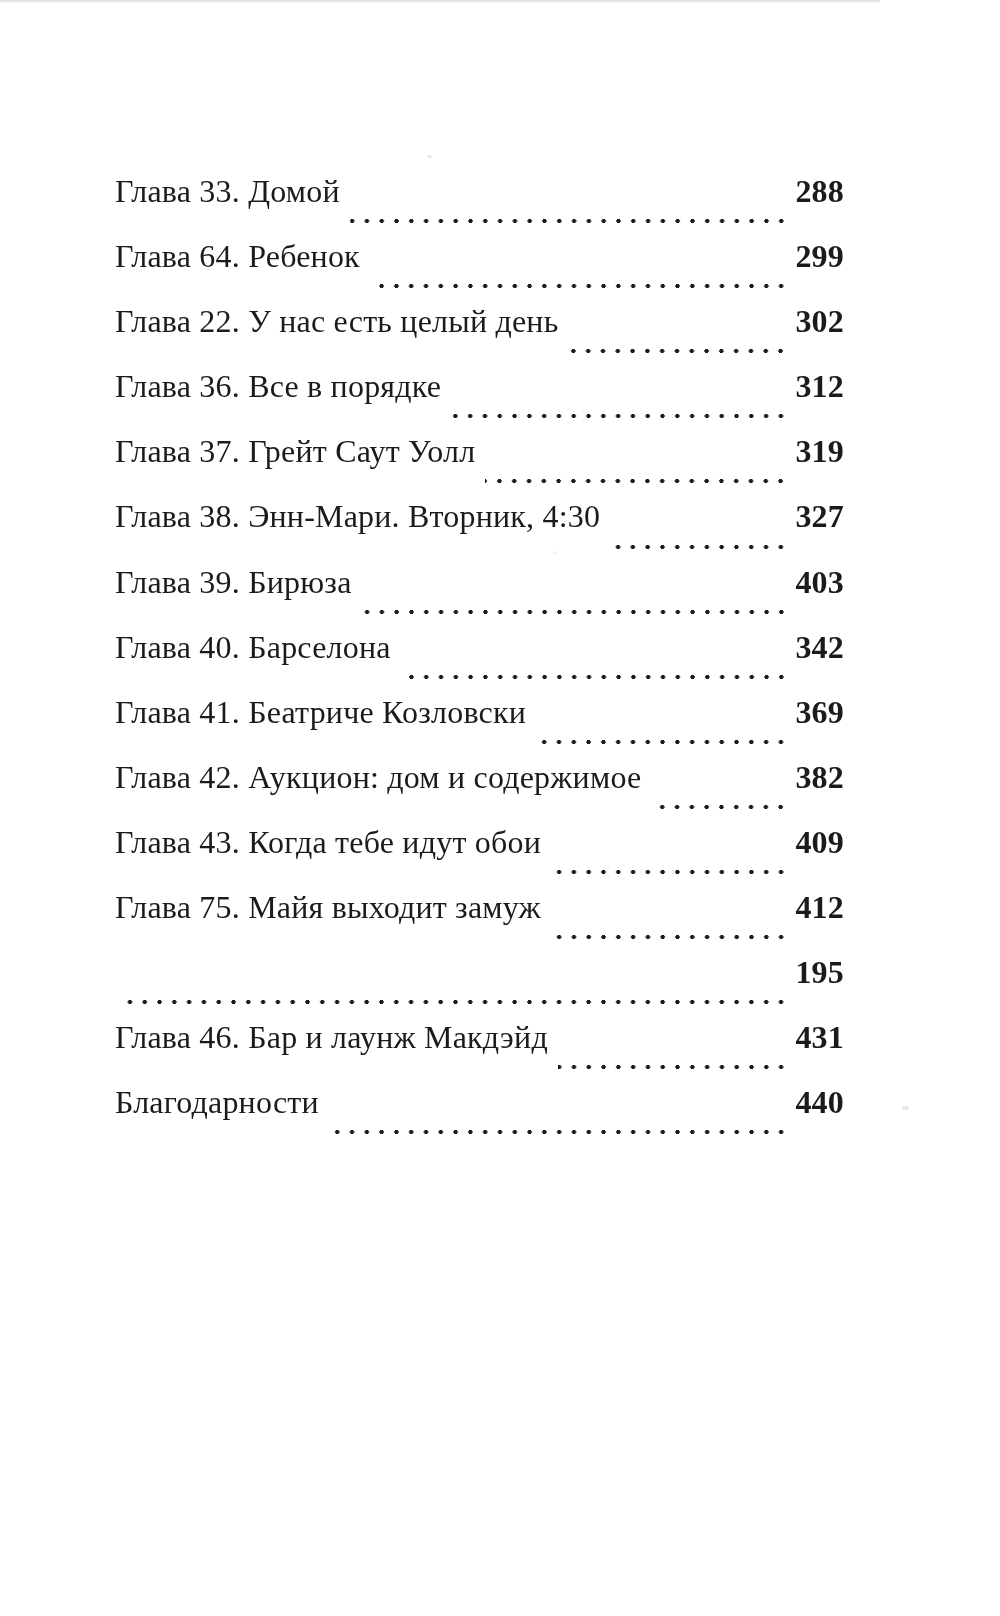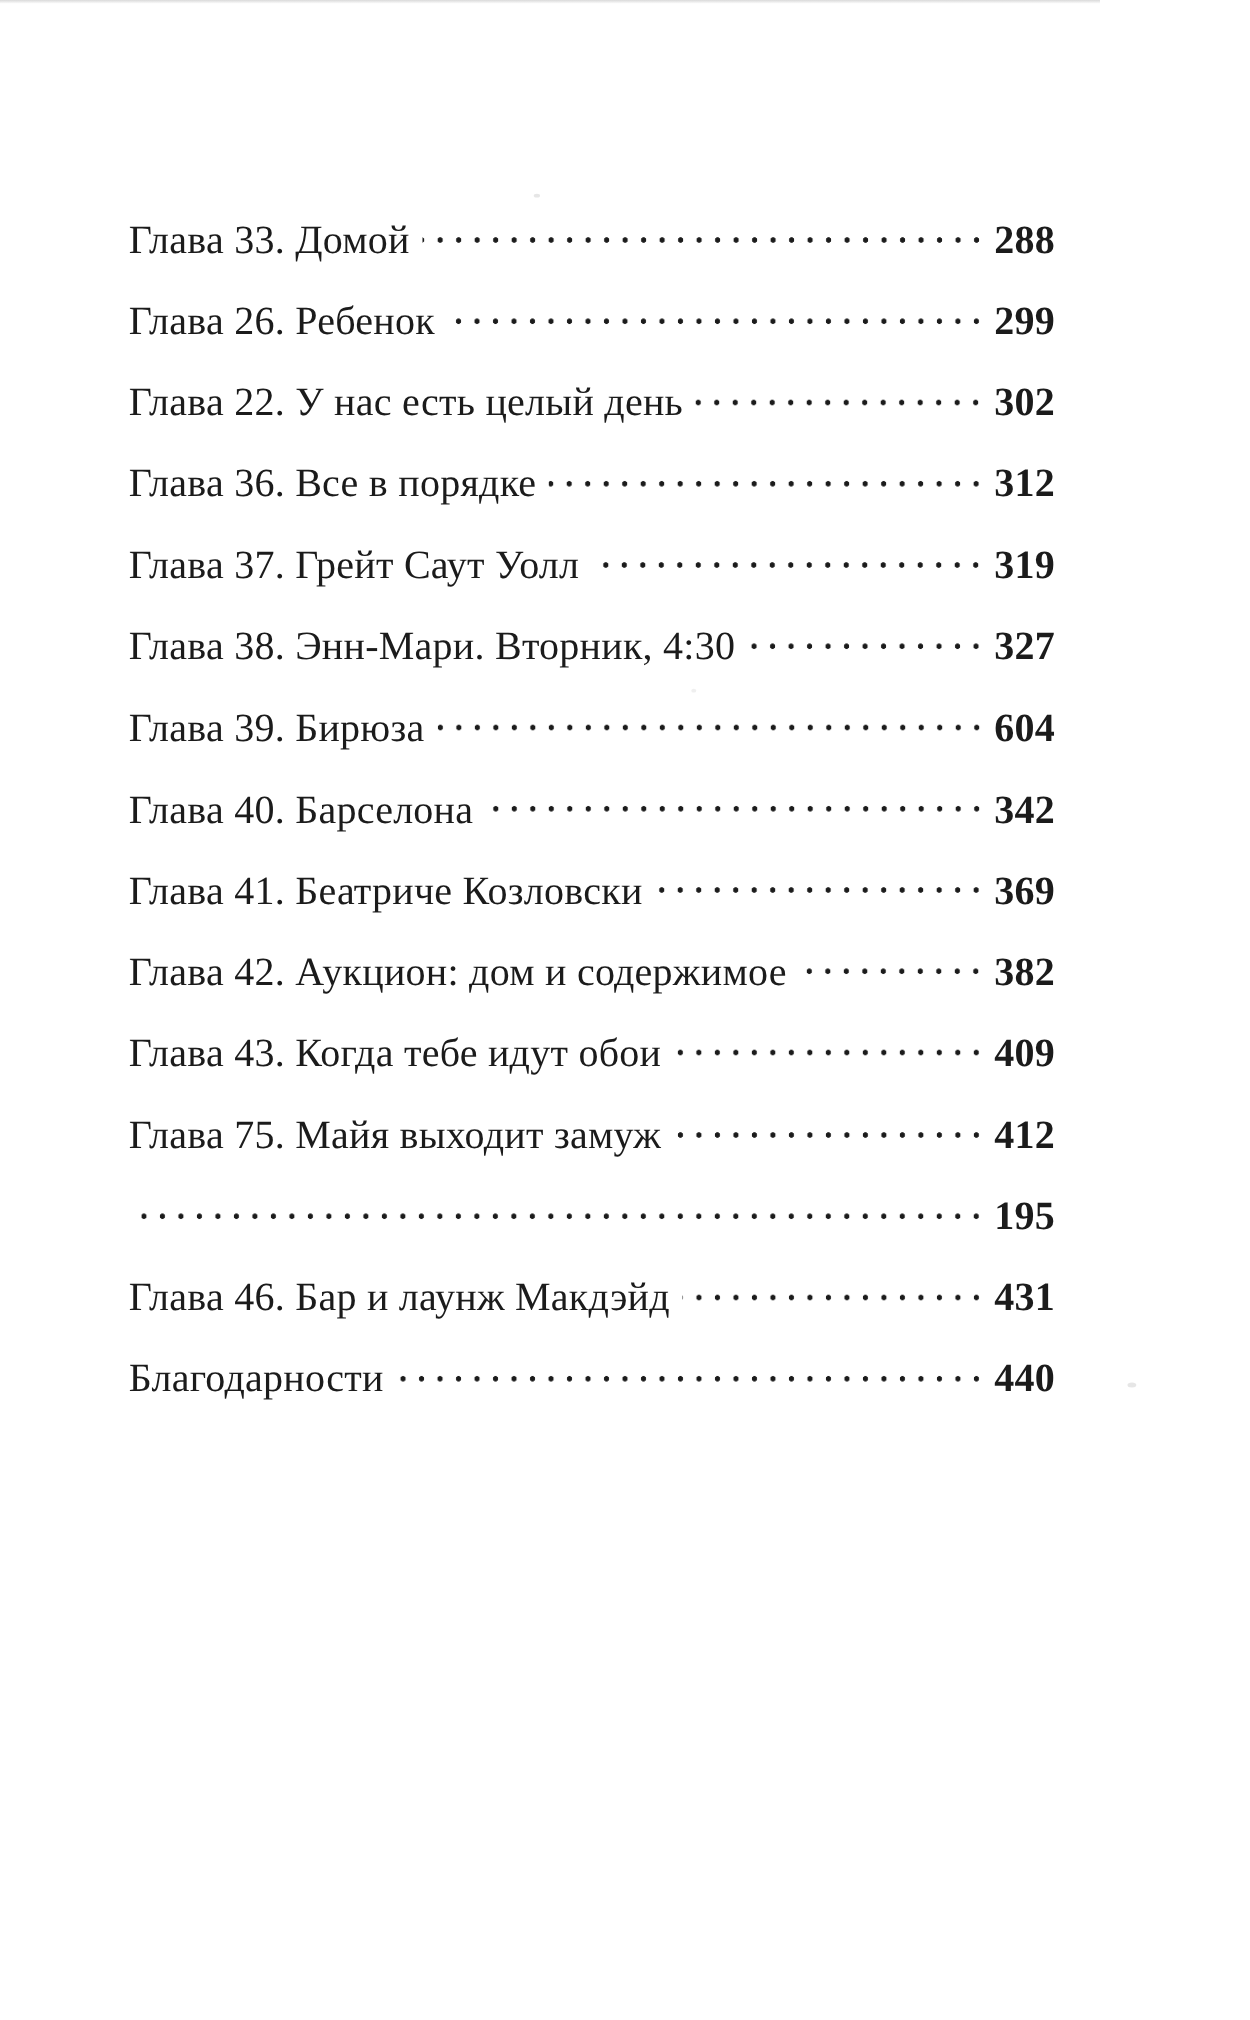--- a/index.html
+++ b/index.html
@@ -38,26 +38,27 @@
   .speck-3 { left: 553px; top: 551px; width: 4px; height: 3px; opacity: 0.35; }
 
   .toc {
     position: absolute;
     left: 103px;
     top: 159px;
     width: 741px;
   }
   .toc-row {
     display: flex;
-    align-items: center;
+    align-items: flex-end;
     height: 65.1px;
     line-height: 65.1px;
     font-size: 32px;
     letter-spacing: 0.2px;
     white-space: nowrap;
+    margin-left: 12px;
   }
   .toc-label {
     flex: 0 0 auto;
   }
   .dot-leader {
     flex: 1 1 auto;
     height: 6px;
     margin: 0 4px 0 10px;
     background-image: radial-gradient(circle, #1b1b1b 1.9px, rgba(0,0,0,0) 2.4px);
     background-size: 14.8px 6px;
@@ -79,21 +80,21 @@
   <div class="scan-speck speck-3"></div>
 
   <div class="toc" id="toc-list">
     <div class="toc-row">
       <span class="toc-label">Глава 33. Домой</span>
       <span class="dot-leader"></span>
       <span class="toc-page">288</span>
     </div>
 
     <div class="toc-row">
-      <span class="toc-label">Глава 26. Ребенок</span>
+      <span class="toc-label">Глава 64. Ребенок</span>
       <span class="dot-leader"></span>
       <span class="toc-page">299</span>
     </div>
 
     <div class="toc-row">
       <span class="toc-label">Глава 22. У нас есть целый день</span>
       <span class="dot-leader"></span>
       <span class="toc-page">302</span>
     </div>
 
@@ -111,21 +112,21 @@
 
     <div class="toc-row">
       <span class="toc-label">Глава 38. Энн-Мари. Вторник, 4:30</span>
       <span class="dot-leader"></span>
       <span class="toc-page">327</span>
     </div>
 
     <div class="toc-row">
       <span class="toc-label">Глава 39. Бирюза</span>
       <span class="dot-leader"></span>
-      <span class="toc-page">604</span>
+      <span class="toc-page">403</span>
     </div>
 
     <div class="toc-row">
       <span class="toc-label">Глава 40. Барселона</span>
       <span class="dot-leader"></span>
       <span class="toc-page">342</span>
     </div>
 
     <div class="toc-row">
       <span class="toc-label">Глава 41. Беатриче Козловски</span>

